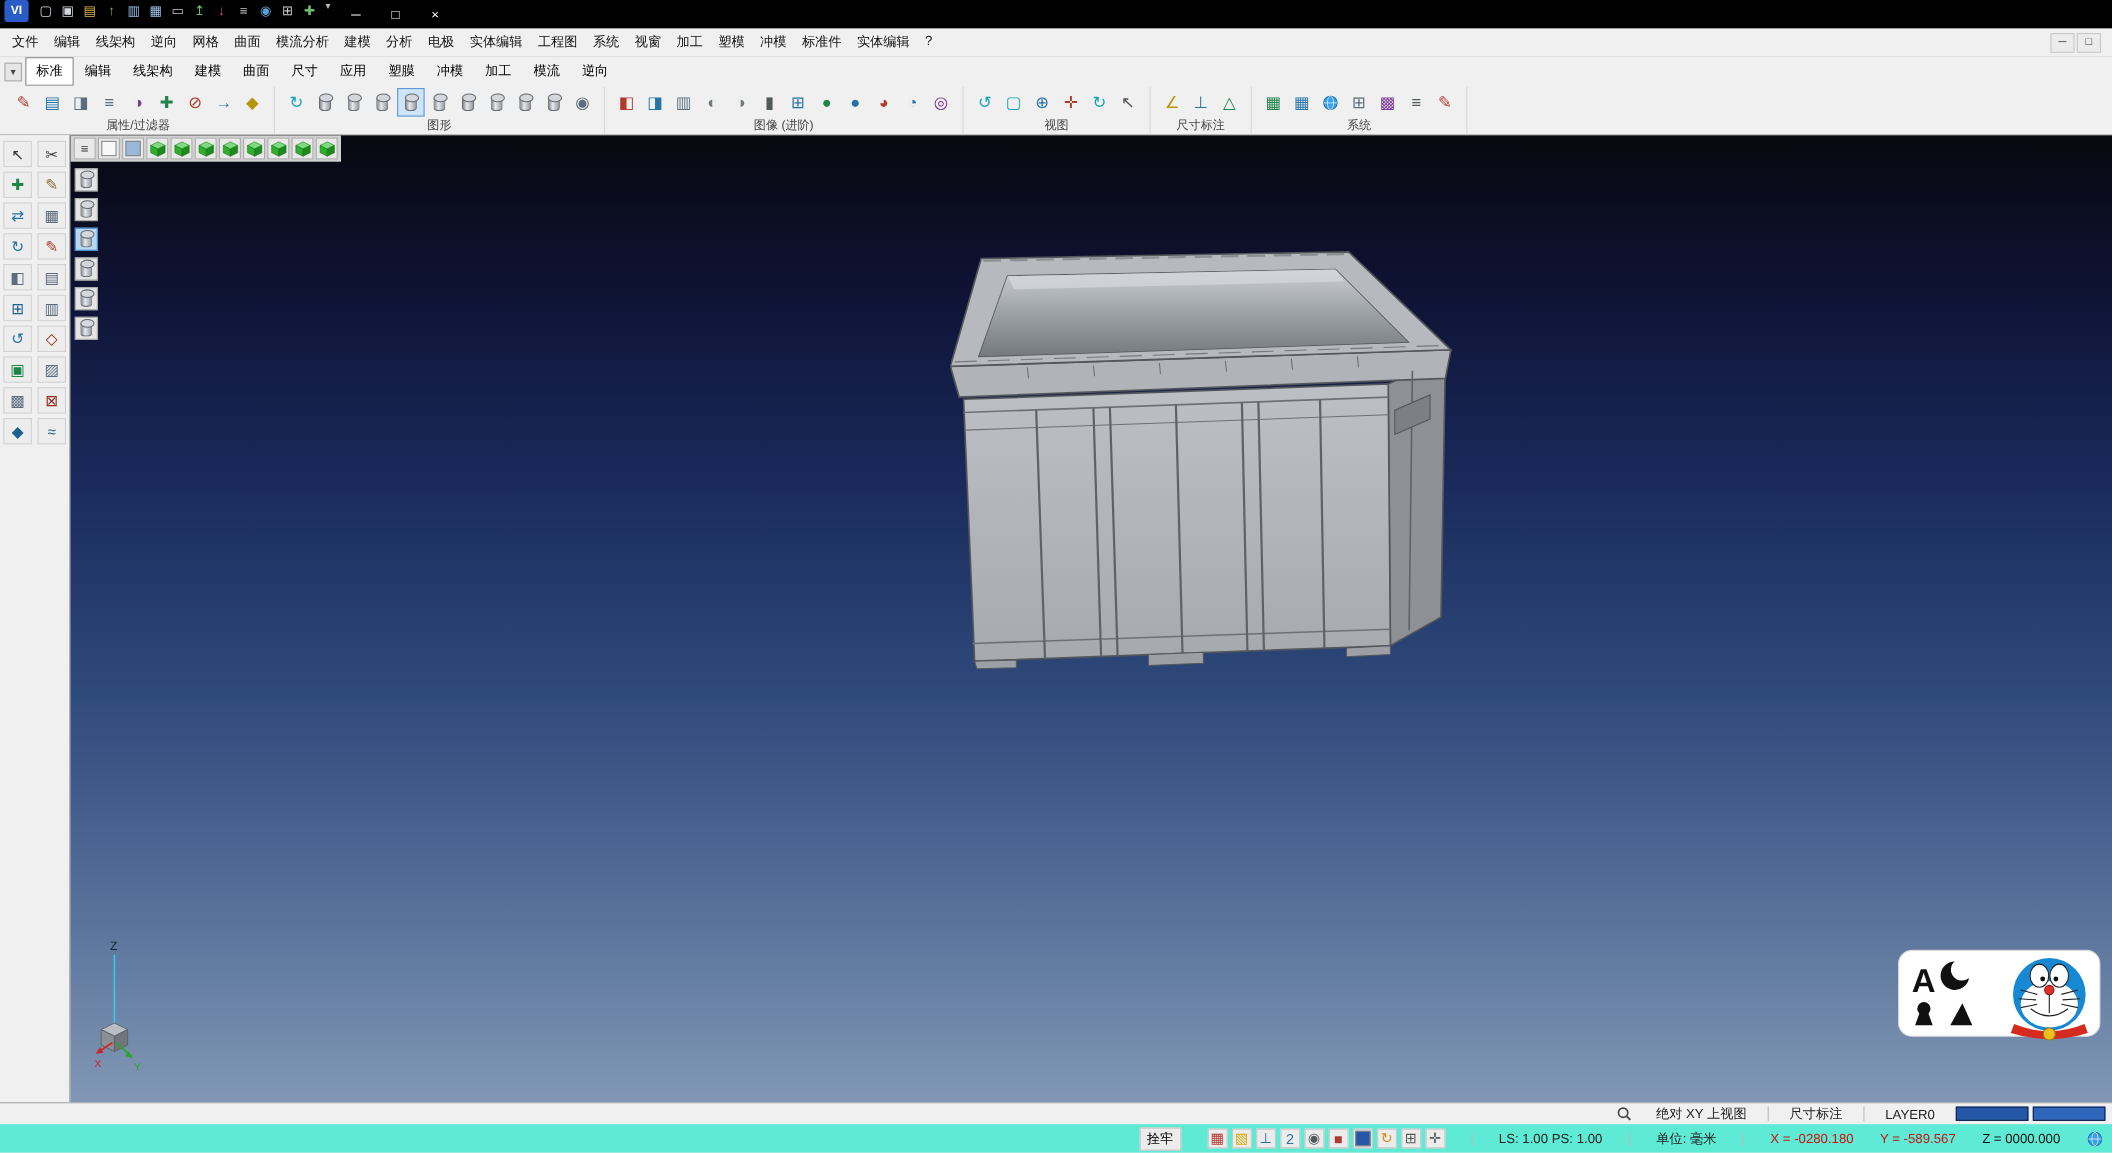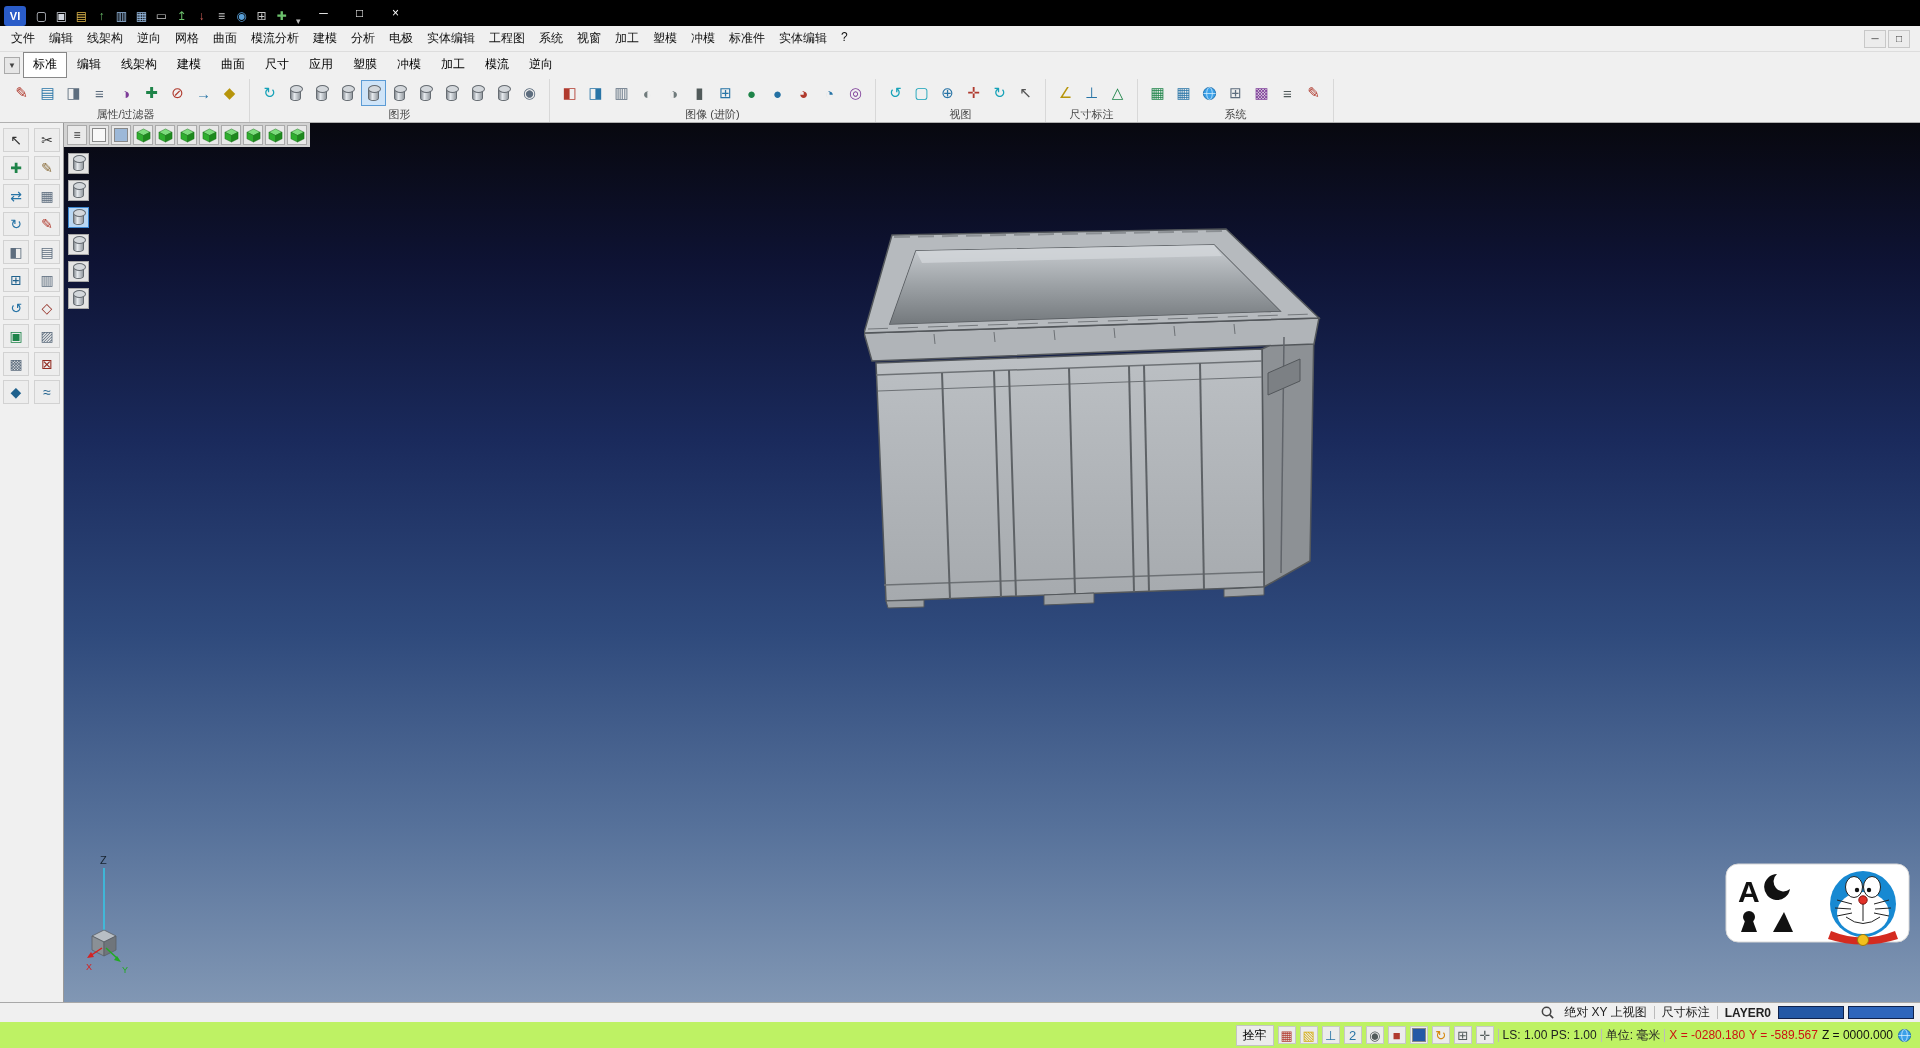--- a/index.html
+++ b/index.html
@@ -1,21 +1,21 @@
 <!DOCTYPE html>
 <html><head>
 <meta charset="utf-8">
 <style>
   *{margin:0;padding:0;box-sizing:border-box}
   html,body{width:1920px;height:1048px;overflow:hidden}
   body{font-family:"Liberation Sans","DejaVu Sans",sans-serif;font-size:12px;background:#e8e8e8;cursor:default}
   .app{width:1920px;height:1048px;display:flex;flex-direction:column;background:#f0f0f0}
 
   
-  .titlebar{flex:0 0 26px;background:#000;display:flex;align-items:flex-end;color:#fff}
+  .titlebar{flex:0 0 26px;background:#000;display:flex;align-items:flex-start;color:#fff}
   #titleIcons{display:flex;align-items:center;gap:1px;padding-left:4px}
   .vi-logo{width:22px;height:20px;background:#2a5cc8;border-radius:3px;color:#fff;font-weight:bold;font-size:11px;display:flex;align-items:center;justify-content:center;margin-right:5px}
   .tbicon{width:19px;height:20px;display:flex;align-items:center;justify-content:center;font-size:12px}
   .tbdd{color:#bbb;font-size:9px;padding:0 5px}
   .tb-title{flex:1;text-align:center;font-size:12px;color:#fff;white-space:nowrap;overflow:hidden}
   #winControls{display:flex}
   .wctl{width:36px;height:26px;display:flex;align-items:center;justify-content:center;color:#fff;font-size:12px}
 
   
   .menubar{flex:0 0 24px;display:flex;align-items:center;background:#f0f0f0;border-bottom:1px solid #ddd;padding:0 4px}
@@ -57,30 +57,30 @@
   .cylshape::before{content:"";position:absolute;left:-1px;top:-4px;width:11px;height:6px;background:#d4d8dc;border:1px solid #666c72;border-radius:50%}
 
   .minis{width:14px;height:14px;border:1px solid #888;display:block}
   .cubesvg,.inlsvg{width:15px;height:15px;display:block}
 
   .crate{position:absolute;left:800px;top:100px;width:465px;height:418px}
   .triad{position:absolute;left:22px;bottom:26px;width:48px;height:122px}
   .mark{position:absolute;right:10px;bottom:56px;width:185px;height:86px}
 
   
-  .status1{flex:0 0 20px;display:flex;align-items:center;background:#f0f0f0;border-top:1px solid #a8a8a8;padding:0 6px;gap:7px}
+  .status1{flex:0 0 20px;display:flex;align-items:center;background:#f0f0f0;border-top:1px solid #a8a8a8;padding:0 6px;gap:19px}
   .smsg{flex:1;height:12px}
   .scell{color:#222;white-space:nowrap}
-  .layer{font-weight:bold}
+  .layer{font-weight:normal}
   #swatches{display:flex;gap:4px}
   .swatch{width:66px;height:13px;border:1px solid #10224a;background:linear-gradient(180deg,#4a7fd4,#1d3f86)}
   .sep{width:1px;height:13px;background:#bbb}
   .searchbtn{width:20px;height:16px;display:flex;align-items:center;justify-content:center}
 
-  .status2{flex:0 0 26px;display:flex;align-items:center;background:#bef264;padding:0 8px;gap:4px}
+  .status2{flex:0 0 26px;display:flex;align-items:center;background:#5eead4;padding:0 8px;gap:24px}
   .s2spacer{flex:1}
   #sbIcons{display:flex;gap:4px;align-items:center}
   .sbicon{width:18px;height:18px;display:flex;align-items:center;justify-content:center;font-size:13px;border:1px solid #c8c8c8;background:#ececec}
   .locklbl{padding:1px 6px;border:1px solid #c4c4c4;background:#ececec}
   .coord-x,.coord-y{color:#cc1111}
   .coord-z{color:#111}
 </style>
 </head>
 <body>
 

